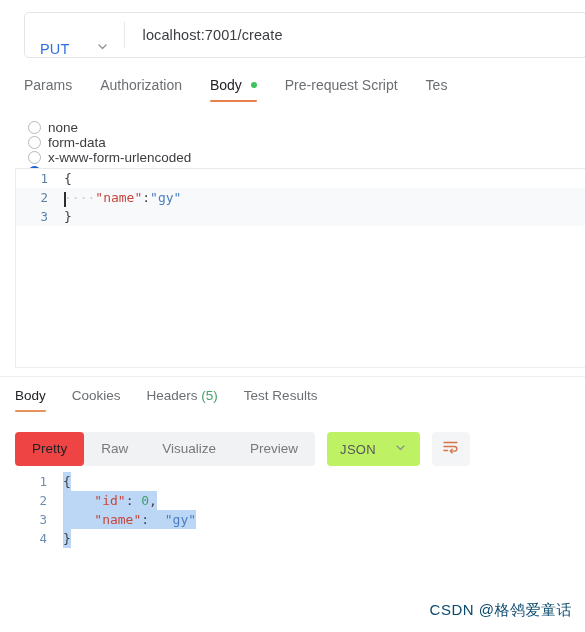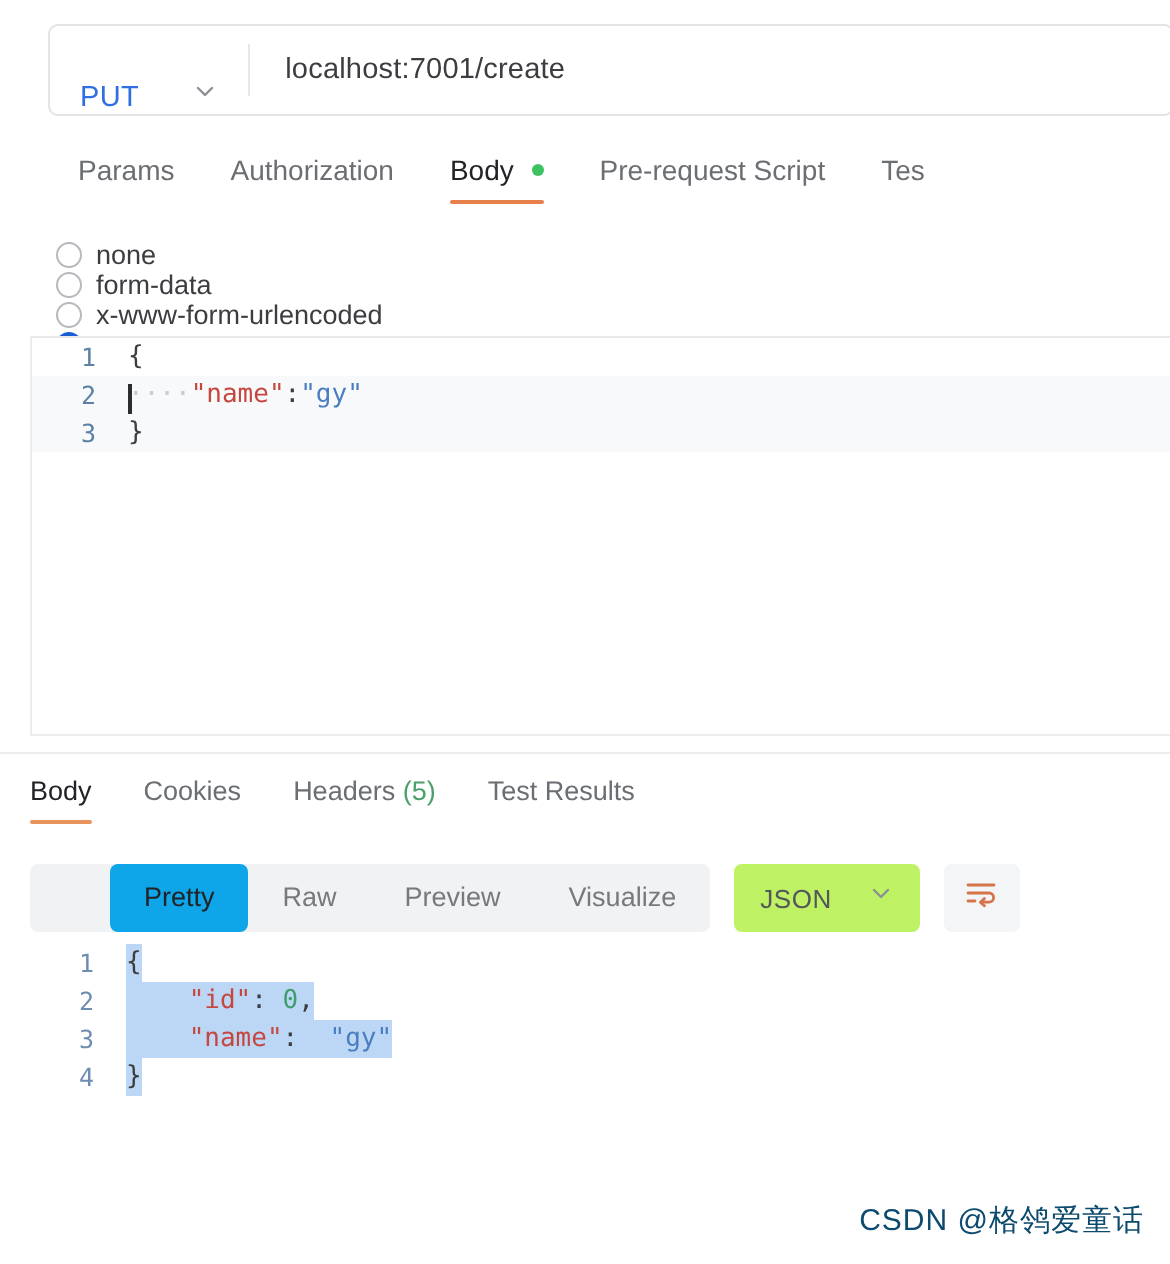--- a/index.html
+++ b/index.html
@@ -64,21 +64,20 @@
   
   .req-tabs {
     position: absolute;
     left: 24px;
     top: 74px;
     right: 0;
     height: 34px;
     display: flex;
     align-items: flex-start;
     gap: 0;
-    margin-left: 15px;
   }
   .req-tab {
     font-size: 14px;
     color: #6b6e72;
     padding: 3px 0 9px 0;
     margin-right: 28px;
     white-space: nowrap;
     position: relative;
   }
   .req-tab.active {
@@ -260,22 +259,21 @@
     font-size: 13.5px;
     color: #76797d;
     padding: 0 17px;
     height: 34px;
     line-height: 34px;
     border-radius: 4px;
     white-space: nowrap;
   }
   .seg.active {
     color: #212326;
-    background: #0ea5e9;
-    margin-left: 40px;
+    background: #ef4444;
   }
   .json-pill {
     display: flex;
     align-items: center;
     background: #bef264;
     border-radius: 4px;
     height: 34px;
     padding: 0 13px;
     margin-left: 12px;
   }
@@ -435,22 +433,22 @@
   </div>
   <div class="res-tab">
     <span>Test Results</span>
   </div>
 </div>
 
 <div class="res-toolbar">
   <div class="segmented">
     <span class="seg active">Pretty</span>
     <span class="seg">Raw</span>
+    <span class="seg">Visualize</span>
     <span class="seg">Preview</span>
-    <span class="seg">Visualize</span>
   </div>
   <div class="json-pill">
     <span class="json-label">JSON</span>
     <span class="json-caret">
       <svg width="13" height="13" viewBox="0 0 13 13">
         <path d="M3 5 L6.5 8.5 L10 5" stroke="#8b8e92" stroke-width="1.2" fill="none" stroke-linecap="round" stroke-linejoin="round"></path>
       </svg>
     </span>
   </div>
   <div class="wrap-btn">

